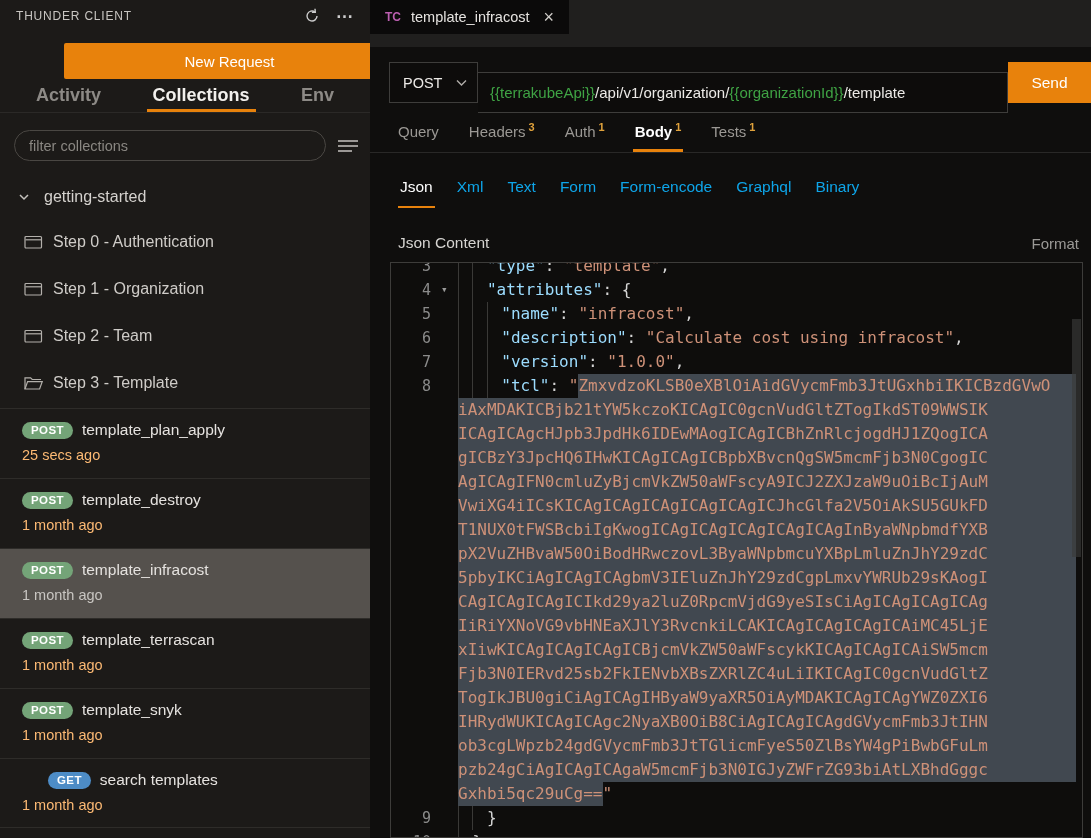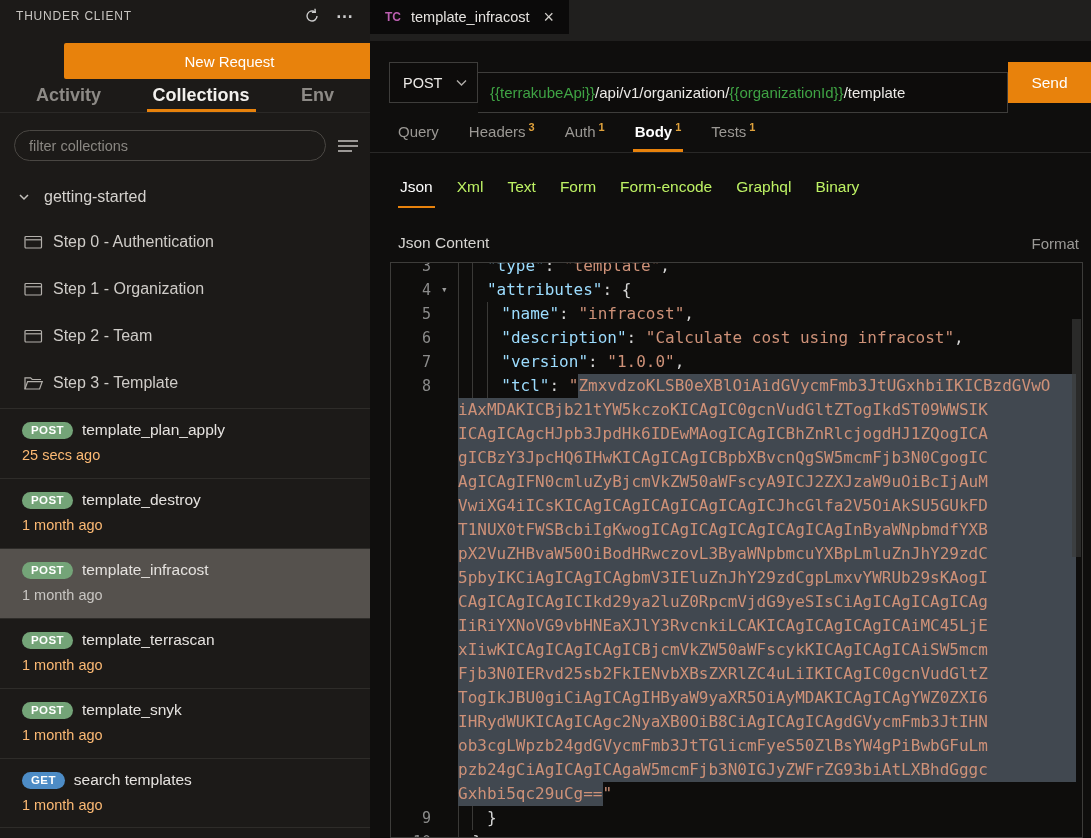--- a/index.html
+++ b/index.html
@@ -37,28 +37,28 @@
   .folder-label { font-size:16px; color:#cfccc8; margin-left:10px; }
 
   #sbRequests { position:absolute; top:408px; left:0; right:0; }
   .req-row { height:70px; padding:12px 0 0 22px; border-top:1px solid #2e2c29; cursor:pointer; }
   .req-row:last-child { border-bottom:1px solid #2e2c29; }
   .req-row.selected { background:#55514d; }
   .req-top { display:flex; align-items:center; }
   .badge { display:inline-block; padding:2px 9px 3px; border-radius:10px; font-size:11.5px;
     font-weight:bold; color:#fff; letter-spacing:.4px; }
   .badge.post { background:var(--post-badge); }
-  .badge.get  { background:var(--get-badge); }
+  .badge.get  { background:var(--get-badge);margin-left:26px; }
   .req-name { font-size:15.5px; color:#e5e2df; margin-left:9px; }
   .req-time { font-size:14.5px; color:#fdba74; margin-top:8px; }
   .req-row.selected .req-time { color:#c9c6c2; }
 
   
   .main { position:absolute; left:370px; top:0; width:721px; height:838px; background:#0f0e0d; }
-  .tabstrip { position:absolute; top:0; left:0; right:0; height:41px; background:#201f1e; }
+  .tabstrip { position:absolute; top:0; left:0; right:0; height:47px; background:#201f1e; }
   .etab { display:inline-flex; align-items:center; height:34px; padding:0 15px; background:#0b0a0a; gap:10px; cursor:pointer; }
   .etab-tc { font-size:12px; font-weight:bold; color:var(--tab-icon-purple); }
   .etab-title { font-size:14.5px; color:#e6e3e0; }
   .etab-close { font-size:18px; color:#d0cdc9; line-height:1; margin-left:4px; cursor:pointer; }
 
   .urlrow { position:absolute; top:62px; left:19px; right:0; height:41px; display:flex; }
   .method-box { width:89px; height:41px; border:1px solid #3e3d3b; background:#0d0c0b; display:flex;
     align-items:center; padding:0 10px 0 13px; cursor:pointer; }
   .method-label { font-size:14.5px; color:#eceae7; flex:1; }
   .url-box { width:530px; height:41px; border:1px solid #3e3d3b; border-left:none; background:#0d0c0b;
@@ -70,21 +70,21 @@
 
   #reqTabs { position:absolute; top:117px; left:0; right:0; height:36px; display:flex;
     gap:30px; padding-left:28px; border-bottom:1px solid #292827; }
   .rq-tab { display:flex; align-items:flex-start; padding-top:6px; cursor:pointer; position:relative; }
   .rq-label { font-size:15px; color:#9b9894; }
   .rq-tab.active .rq-label { color:#ffffff; font-weight:600; }
   .rq-count { font-size:11px; font-weight:bold; color:var(--count-orange); margin-left:3px; margin-top:-2px; }
   .rq-tab.active::after { content:""; position:absolute; left:-2px; right:-2px; bottom:0; height:3px; background:var(--accent); }
 
   #bodyTabs { position:absolute; top:172px; left:0; right:0; height:36px; display:flex; gap:20px; padding-left:28px; }
-  .bd-tab { font-size:15.5px; color:#bef264; padding:6px 2px 7px; cursor:pointer; }
+  .bd-tab { font-size:15.5px; color:#0ea5e9; padding:6px 2px 7px; cursor:pointer; }
   .bd-tab.active { color:#ffffff; border-bottom:2px solid var(--accent); }
 
   .content-header { position:absolute; top:228px; left:28px; right:12px; height:30px; display:flex; align-items:center; }
   .ch-label { font-size:15.5px; color:#d6d4d1; flex:1; }
   .ch-format { font-size:15px; color:#9b9996; cursor:pointer; }
 
   
   .editor { position:absolute; left:20px; top:262px; width:693px; height:576px;
     border:1px solid #3d3c3a; overflow:hidden; background:#0e0d0c;
     font-family:"DejaVu Sans Mono", monospace; font-size:16px; }

